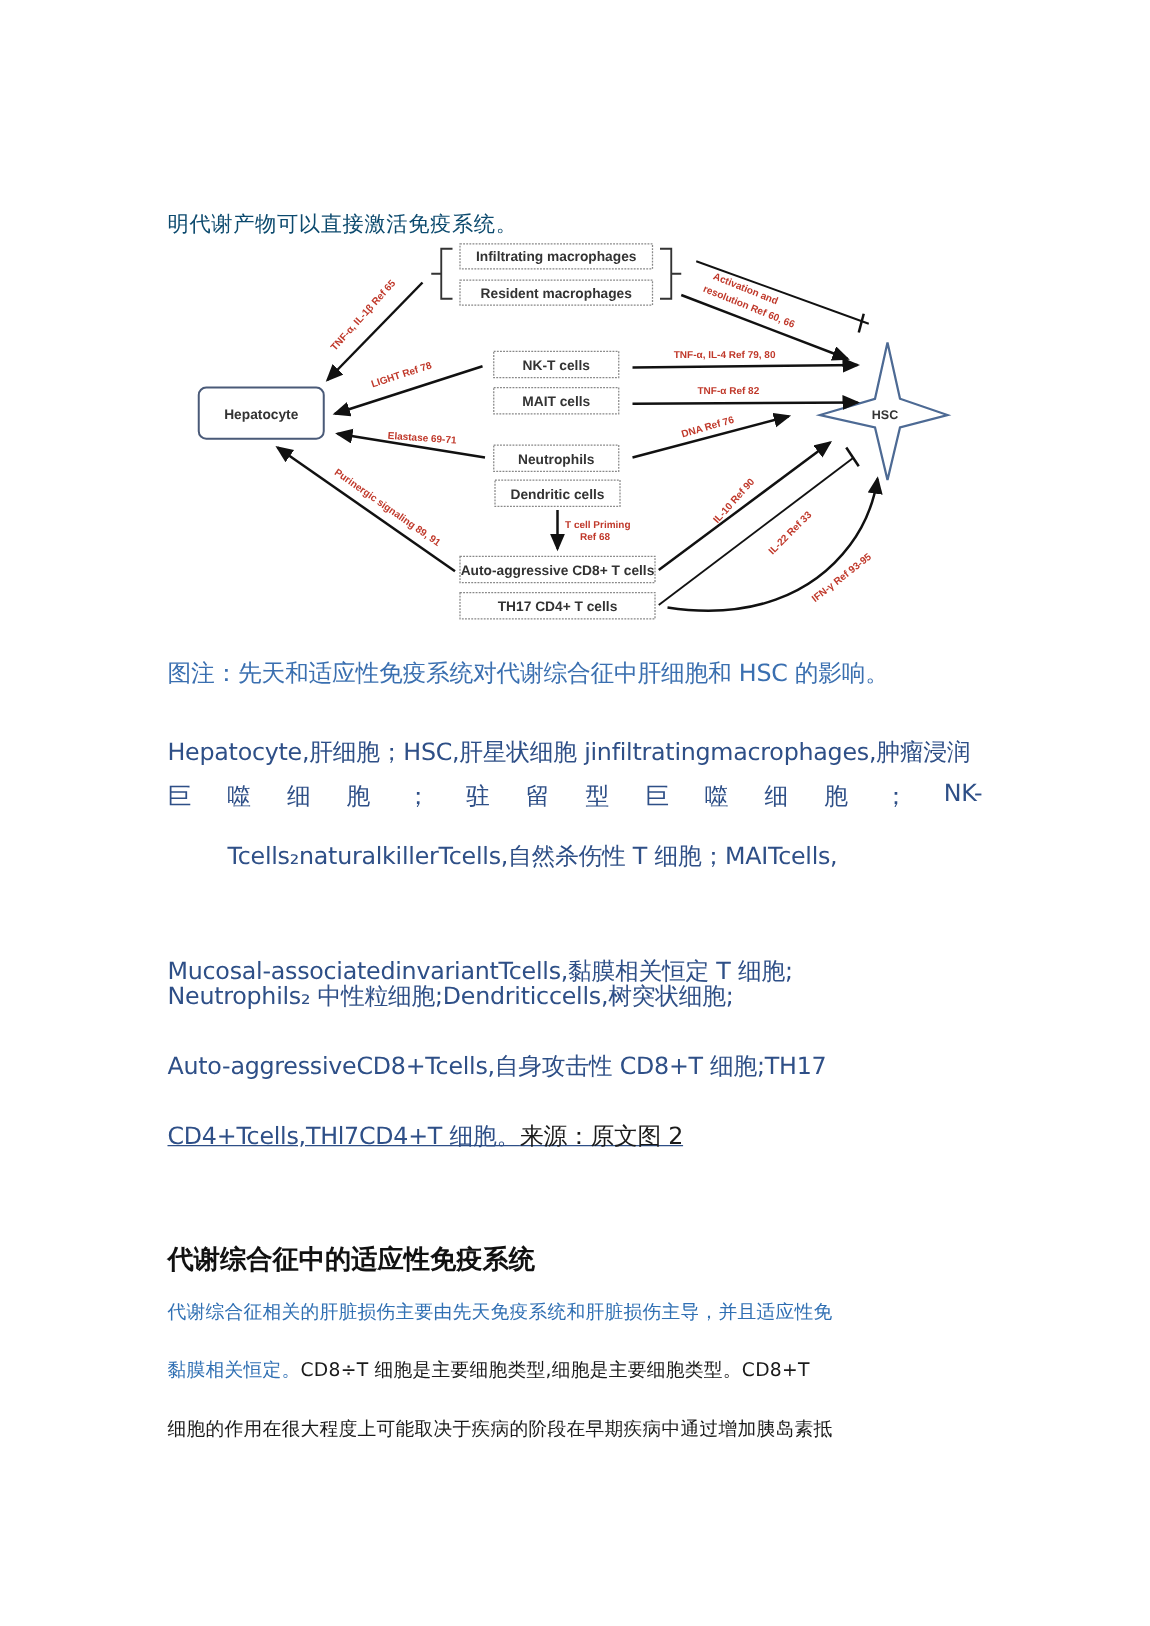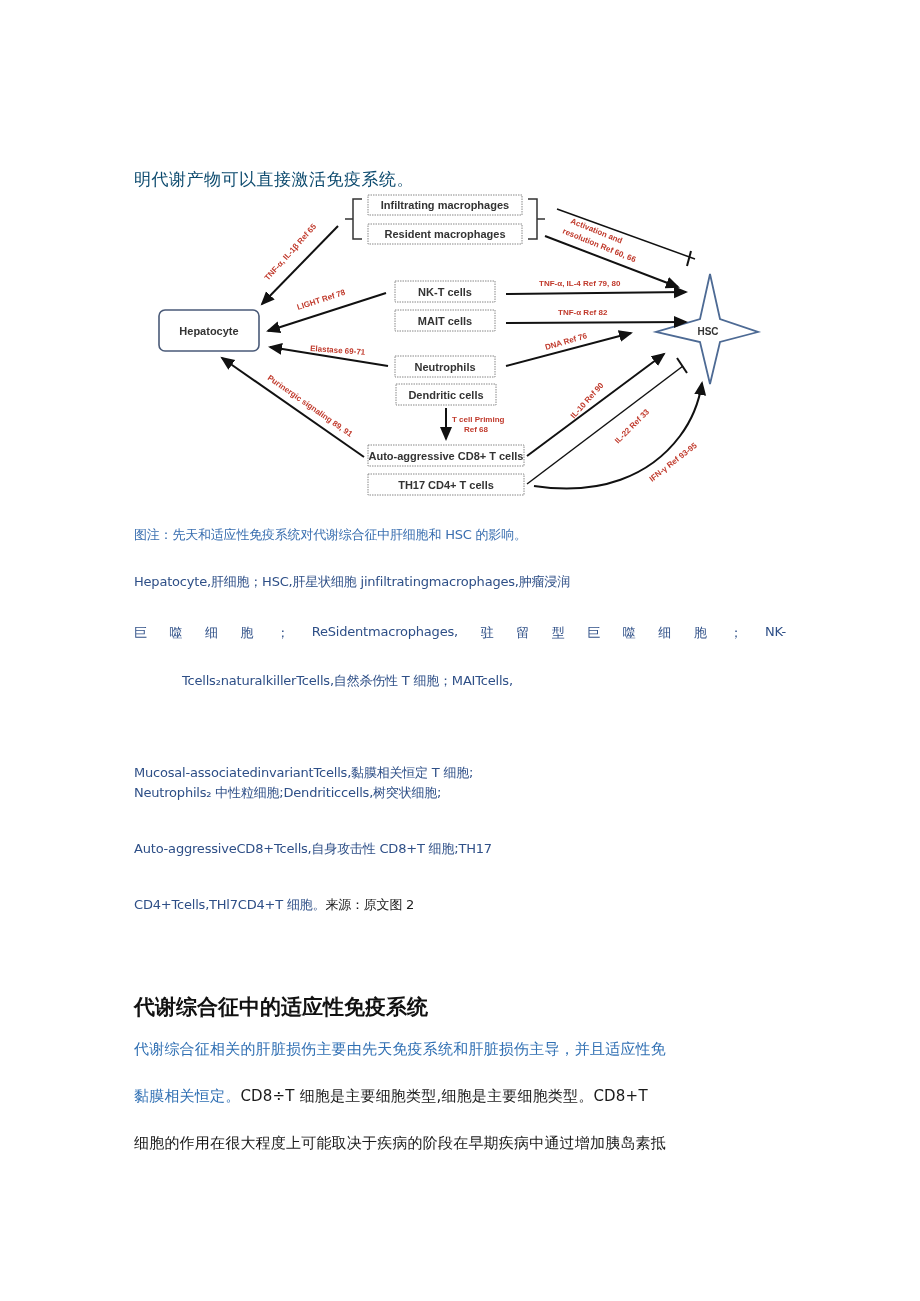--- a/index.html
+++ b/index.html
@@ -1,20 +1,20 @@
 <!DOCTYPE html>
 <html><head>
 <meta charset="utf-8">
 <style>
   html, body { margin: 0; padding: 0; background: #ffffff; }
   body { width: 920px; height: 1301px; position: relative; overflow: hidden;
          font-family: "DejaVu Sans", "Liberation Sans", sans-serif; }
   .p { position: absolute; left: 134px; white-space: nowrap; }
   .intro { top: 127px; font-size: 17px; color: #0c4a6e; letter-spacing: 0.5px; margin-top: 41px; }
-  .caption { font-size: 13px; color: #2e4f87; letter-spacing: -0.2px; }
+  .caption { font-size: 19px; color: #2e4f87; letter-spacing: -0.2px; }
   .caption-first { color: #3a6fb0; }
   .black { color: #1a1a1a; }
   .justify { width: 652px; display: flex; justify-content: space-between; }
   .heading { top: 993px; font-size: 21px; font-weight: bold; color: #111; }
   .body-text { font-size: 15px; color: #1a1a1a; letter-spacing: 0.2px; }
   .blue { color: #2f6fb3; }
   #diagram { position: absolute; left: 150px; top: 186px; width: 620px; height: 310px; }
   .box { fill: #ffffff; stroke: #888; stroke-width: 1; stroke-dasharray: 1.5 1; }
   .boxlabel { font-family: "Liberation Sans", sans-serif; font-weight: bold; font-size: 11px; fill: #333; text-anchor: middle; }
   .redlabel { font-family: "Liberation Sans", sans-serif; font-size: 8px; fill: #c0392b; font-weight: bold; }
@@ -105,43 +105,42 @@
   <text class="redlabel" x="408" y="129">TNF-α Ref 82</text>
   <text class="redlabel" transform="translate(396,164) rotate(-16)">DNA Ref 76</text>
   <text class="redlabel" x="302" y="236">T cell Priming</text>
   <text class="redlabel" x="314" y="246">Ref 68</text>
   <text class="redlabel" transform="translate(424,233) rotate(-48)">IL-10 Ref 90</text>
   <text class="redlabel" transform="translate(468,258) rotate(-45)">IL-22 Ref 33</text>
   <text class="redlabel" transform="translate(502,296) rotate(-38)">IFN-γ Ref 93-95</text>
 </svg>
 
 <div class="p caption caption-first" style="top:526px;">图注：先天和适应性免疫系统对代谢综合征中肝细胞和 HSC 的影响。</div>
-<div class="p caption" style="top:573px;">Hepatocyte,肝细胞；HSC,肝星状细胞 jinfiltratingmacrophages,肿瘤浸润</div>
+<div class="p caption" style="top:589px;">Hepatocyte,肝细胞；HSC,肝星状细胞 jinfiltratingmacrophages,肿瘤浸润</div>
 <div class="p caption justify" style="top:624px;">
   <span>巨</span>
   <span>噬</span>
   <span>细</span>
   <span>胞</span>
   <span>；</span>
-  <span>ReSidentmacrophages,</span>
   <span>驻</span>
   <span>留</span>
   <span>型</span>
   <span>巨</span>
   <span>噬</span>
   <span>细</span>
   <span>胞</span>
   <span>；</span>
   <span>NK-</span>
 </div>
 <div class="p caption" style="top:672px;margin-left:48px;">Tcells₂naturalkillerTcells,自然杀伤性 T 细胞；MAITcells,</div>
 <div class="p caption" style="top:764px;">Mucosal-associatedinvariantTcells,黏膜相关恒定 T 细胞;</div>
 <div class="p caption" style="top:784px;">Neutrophils₂ 中性粒细胞;Dendriticcells,树突状细胞;</div>
 <div class="p caption" style="top:840px;">Auto-aggressiveCD8+Tcells,自身攻击性 CD8+T 细胞;TH17</div>
-<div class="p caption" style="top:896px;">
+<div class="p caption" style="top:896px;text-decoration:underline;">
   <span>CD4+Tcells,THl7CD4+T 细胞。</span><span class="black">来源：原文图 2</span>
 </div>
 
 <div class="p heading">代谢综合征中的适应性免疫系统</div>
 <div class="p body-text blue" style="top:1040px;">代谢综合征相关的肝脏损伤主要由先天免疫系统和肝脏损伤主导，并且适应性免</div>
 <div class="p body-text" style="top:1087px;">
   <span class="blue">黏膜相关恒定。</span><span>CD8÷T 细胞是主要细胞类型,细胞是主要细胞类型。CD8+T</span>
 </div>
 <div class="p body-text" style="top:1134px;">细胞的作用在很大程度上可能取决于疾病的阶段在早期疾病中通过增加胰岛素抵</div>
 

